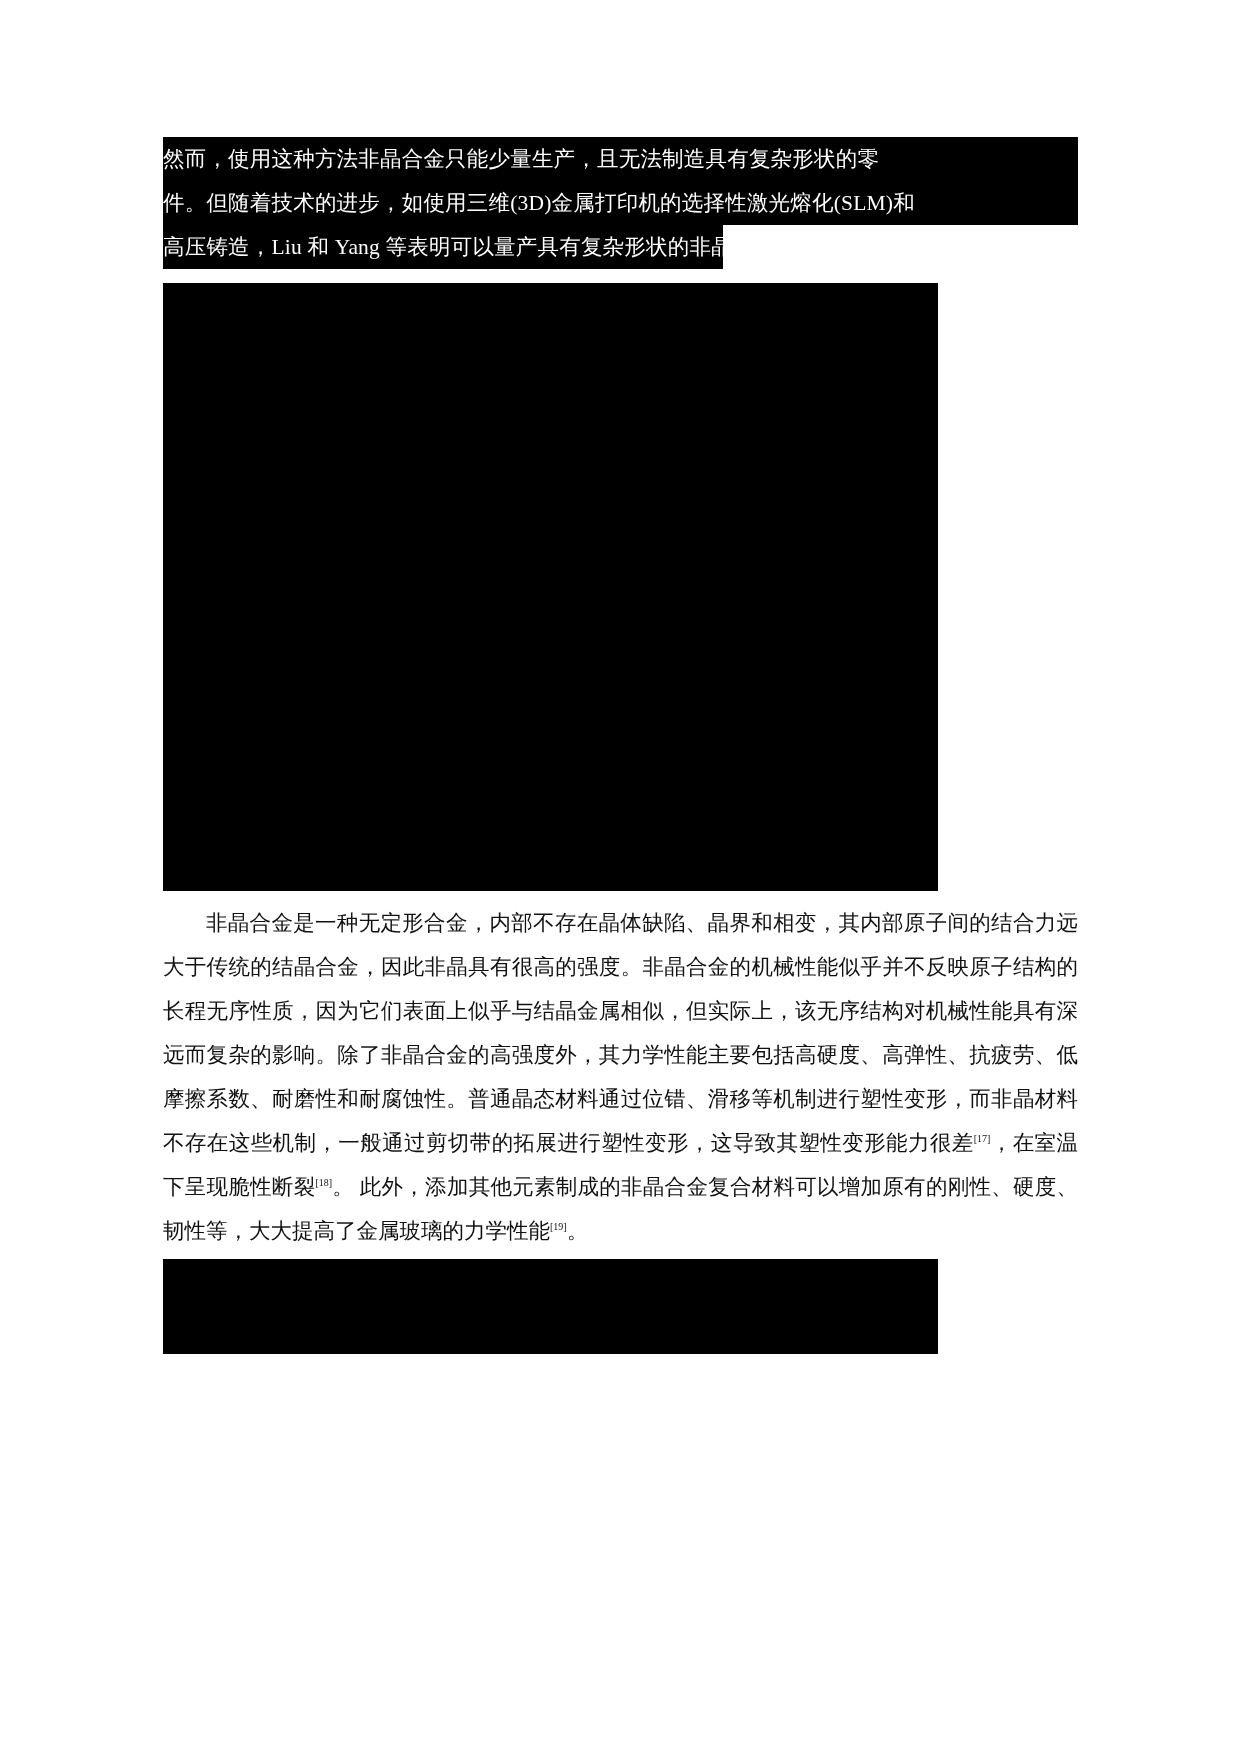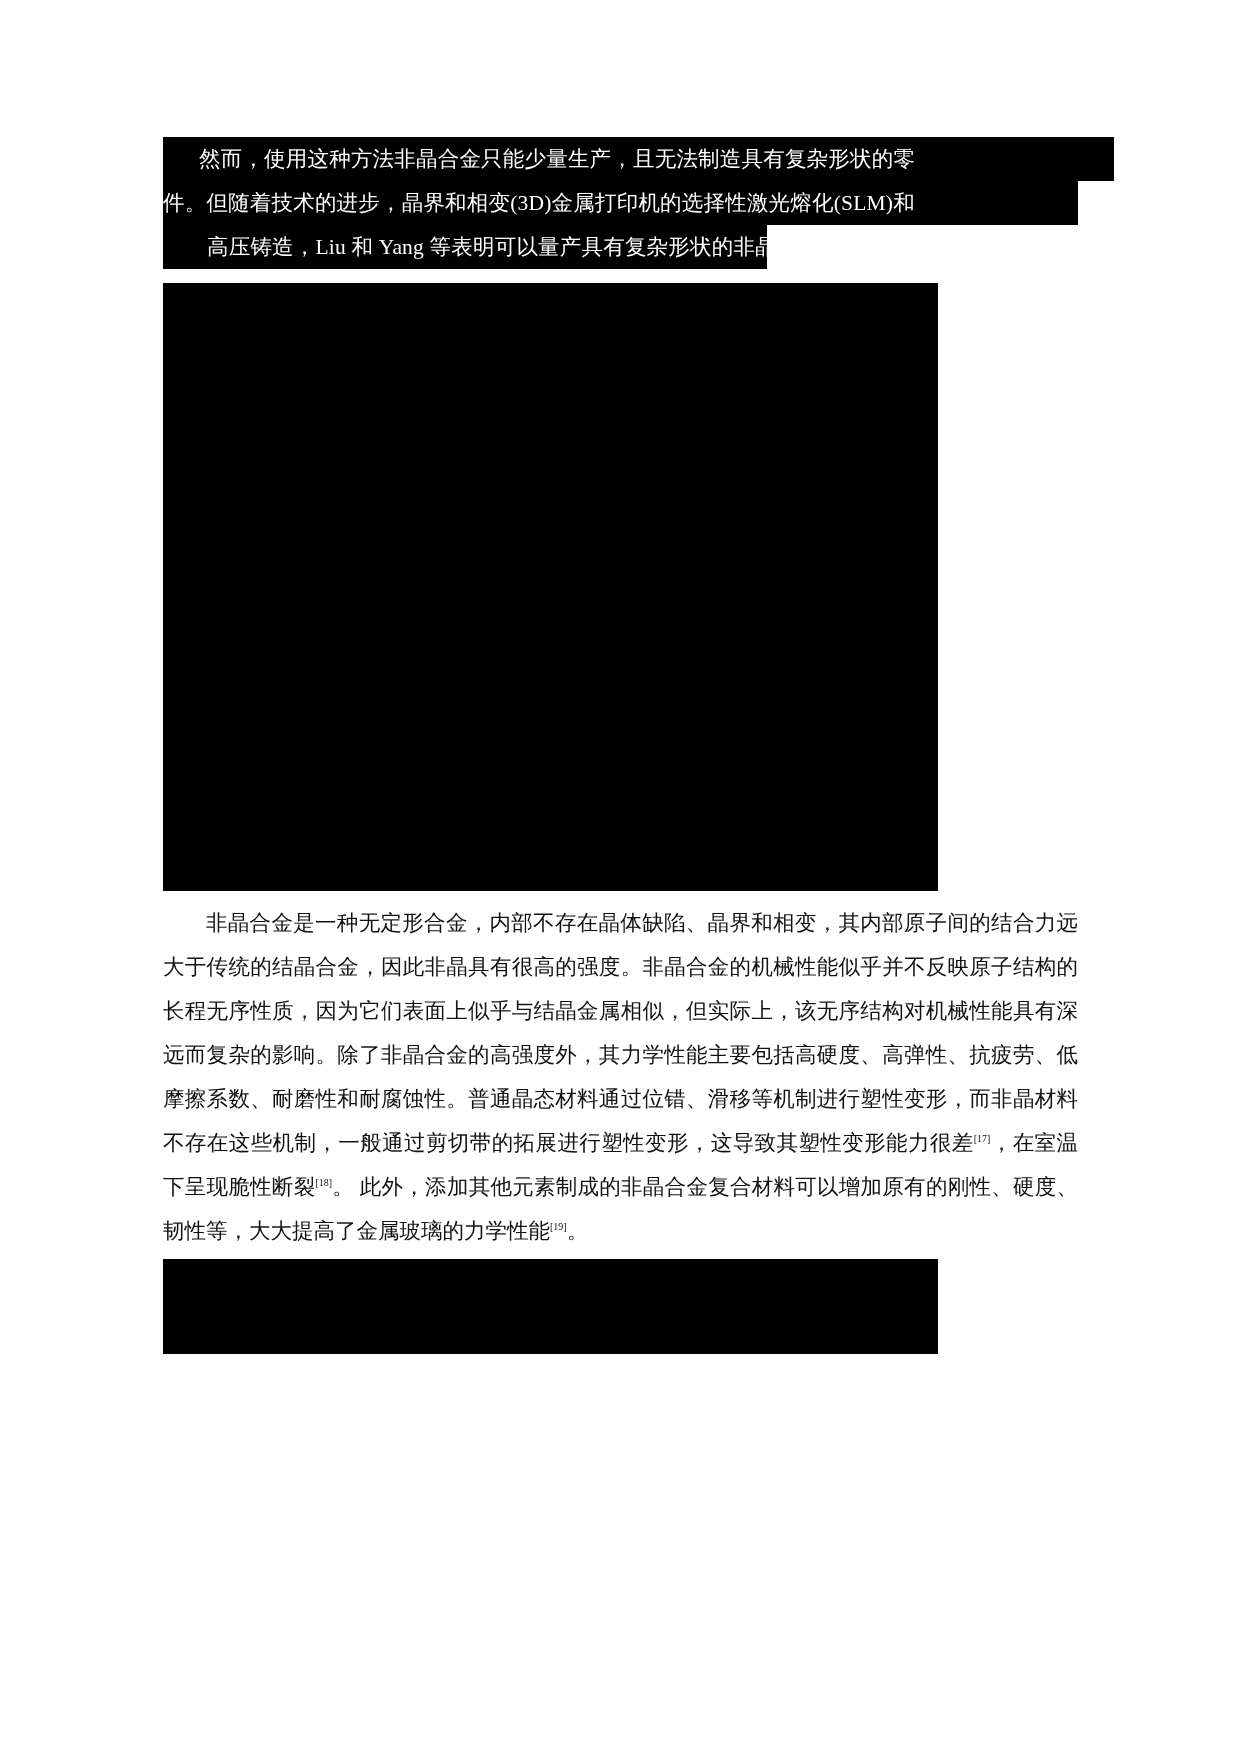--- a/index.html
+++ b/index.html
@@ -39,23 +39,23 @@
   .line {
     display: block;
     white-space: nowrap;
   }
   .line-hl {
     background: #000000;
     color: #ffffff;
     display: inline-block;
     padding: 0 0 0 0;
   }
-  .line1 .line-hl { width: 915px; padding-left: 36px; }
+  .line1 .line-hl { width: 915px; }
   .line2 .line-hl { width: 915px; }
-  .line3 .line-hl { width: 560px; padding-left: 44px; }
+  .line3 .line-hl { width: 560px; }
 
   .blackout {
     background: #000000;
     width: 775px;
     height: 608px;
     margin: 14px 0 0 0;
   }
   .body-text {
     margin-top: 10px;
   }
@@ -82,21 +82,21 @@
   }
 </style>
 </head>
 <body>
 
 <div class="page">
   <div class="content">
 
     <div class="para">
       <span class="line line1"><span class="line-hl">然而，使用这种方法非晶合金只能少量生产，且无法制造具有复杂形状的零</span></span>
-      <span class="line line2"><span class="line-hl">件。但随着技术的进步，晶界和相变(3D)金属打印机的选择性激光熔化(SLM)和</span></span>
+      <span class="line line2"><span class="line-hl">件。但随着技术的进步，如使用三维(3D)金属打印机的选择性激光熔化(SLM)和</span></span>
       <span class="line line3"><span class="line-hl">高压铸造，Liu 和 Yang 等表明可以量产具有复杂形状的非晶合金。</span></span>
     </div>
 
     <div class="blackout"></div>
 
     <div class="body-text text-plain indent">
       <span>非晶合金是一种无定形合金，内部不存在晶体缺陷、晶界和相变，其内部原子间的结合力远大于传统的结晶合金，因此非晶具有很高的强度。非晶合金的机械性能似乎并不反映原子结构的长程无序性质，因为它们表面上似乎与结晶金属相似，但实际上，该无序结构对机械性能具有深远而复杂的影响。除了非晶合金的高强度外，其力学性能主要包括高硬度、高弹性、抗疲劳、低摩擦系数、耐磨性和耐腐蚀性。普通晶态材料通过位错、滑移等机制进行塑性变形，而非晶材料不存在这些机制，一般通过剪切带的拓展进行塑性变形，这导致其塑性变形能力很差</span><sup>[17]</sup><span>，在室温下呈现脆性断裂</span><sup>[18]</sup><span>。  此外，添加其他元素制成的非晶合金复合材料可以增加原有的刚性、硬度、韧性等，大大提高了金属玻璃的力学性能</span><sup>[19]</sup><span>。</span>
     </div>
 
 

